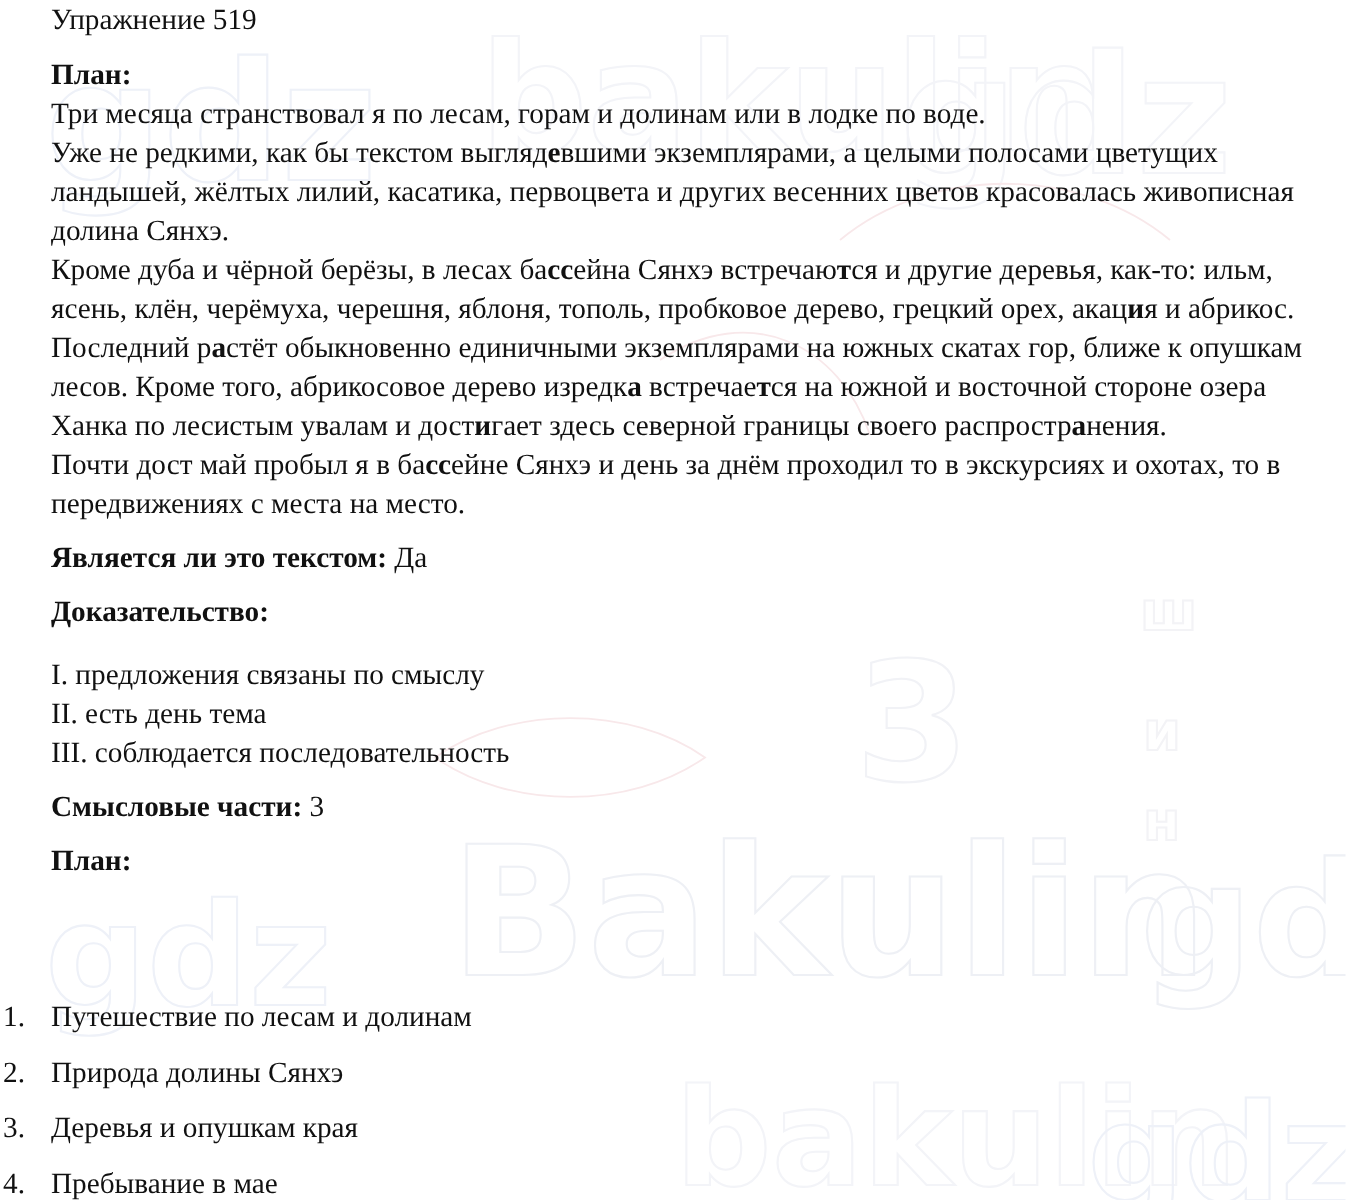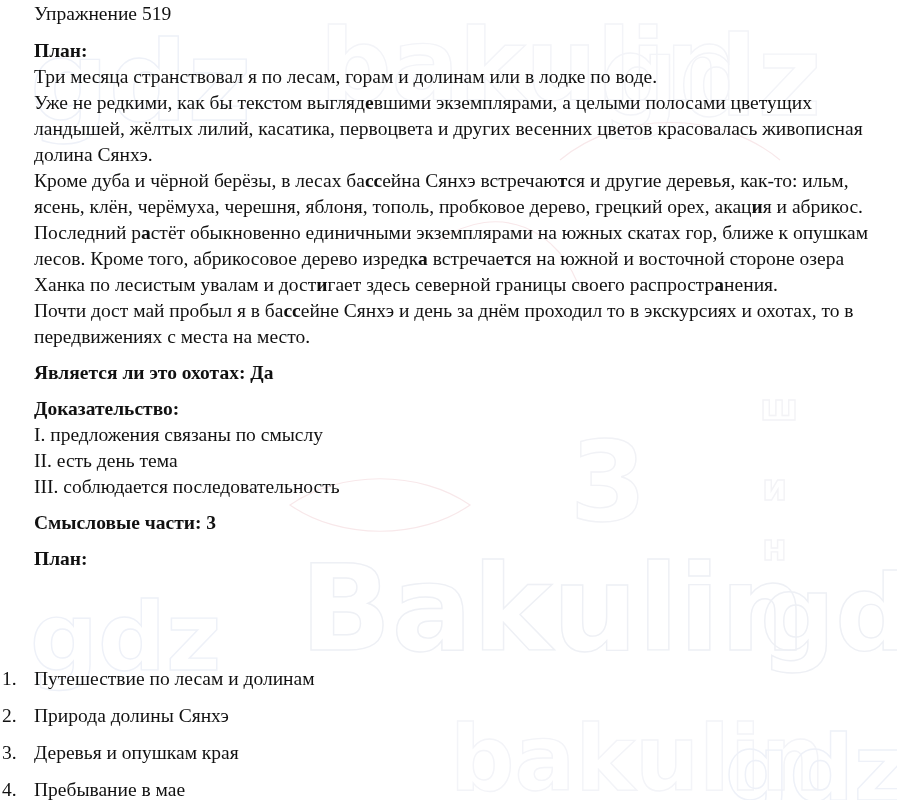--- a/index.html
+++ b/index.html
@@ -8,23 +8,23 @@
     font-family: "Liberation Serif", "DejaVu Serif", serif;
     color: #111111; font-size: 19.5px; line-height: 26px;
   }
   .watermark { position: absolute; inset: 0; pointer-events: none; z-index: 0; }
   .content { position: absolute; left: 34px; top: 0; width: 856px; z-index: 1; }
   .title { margin: 0; padding-top: 1px; height: 30px; font-family: Liberation Serif, serif; }
   .heading { font-weight: bold; margin-top: 7px; }
   .para { }
   .para b { font-weight: bold; }
   .p-block { margin-top: 10px; }
-  .proof-list { margin-top: 0; }
+  .proof-list { margin-top: 16px; }
   .proof-item { }
-  .inline-answer { font-weight: bold; text-align: right; }
+  .inline-answer { font-weight: normal; text-align: right; }
   .plan { position: absolute; left: 0; top: 660px; width: 860px; z-index: 1; }
   .plan-item { display: flex; height: 37px; align-items: center; }
   .plan-num { width: 34px; padding-left: 2px; box-sizing: border-box; }
 </style>
 </head>
 <body>
 
 <svg class="watermark" width="897" height="800" viewBox="0 0 897 800">
   <g fill="none" stroke="#eef0f6" stroke-width="1.4" font-family="DejaVu Sans, sans-serif" font-weight="bold">
     <text x="30" y="120" font-size="110" fill="none" stroke="#eef1f8">gdz</text>
@@ -50,21 +50,21 @@
 <div class="content">
   <div class="title">Упражнение 519</div>
   <div class="heading">План:</div>
 
   <div class="para"><span>Три месяца странствовал я по лесам, горам и долинам или в лодке по воде.</span></div>
   <div class="para"><span>Уже не редкими, как бы текстом выгляд</span><b>е</b><span>вшими экземплярами, а целыми полосами цветущих ландышей, жёлтых лилий, касатика, первоцвета и других весенних цветов красовалась живописная долина Сянхэ.</span></div>
   <div class="para"><span>Кроме дуба и чёрной берёзы, в лесах ба</span><b>сс</b><span>ейна Сянхэ встречаю</span><b>т</b><span>ся и другие деревья, как-то: ильм, ясень, клён, черёмуха, черешня, яблоня, тополь, пробковое дерево, грецкий орех, акац</span><b>и</b><span>я и абрикос. Последний р</span><b>а</b><span>стёт обыкновенно единичными экземплярами на южных скатах гор, ближе к опушкам лесов. Кроме того, абрикосовое дерево изредк</span><b>а</b><span> встречае</span><b>т</b><span>ся на южной и восточной стороне озера Ханка по лесистым увалам и дост</span><b>и</b><span>гает здесь северной границы своего распростр</span><b>а</b><span>нения.</span></div>
   <div class="para"><span>Почти дост май пробыл я в ба</span><b>сс</b><span>ейне Сянхэ и день за днём проходил то в экскурсиях и охотах, то в передвижениях с места на место.</span></div>
 
   <div class="p-block">
-    <b>Является ли это охотах:</b>
+    <b>Является ли это текстом:</b>
     <span class="inline-answer">Да</span>
   </div>
 
   <div class="p-block">
     <div class="heading" style="margin-top:0">Доказательство:</div>
     <div class="proof-list">
       <div class="proof-item">I. предложения связаны по смыслу</div>
       <div class="proof-item">II. есть день тема</div>
       <div class="proof-item">III. соблюдается последовательность</div>
     </div>

